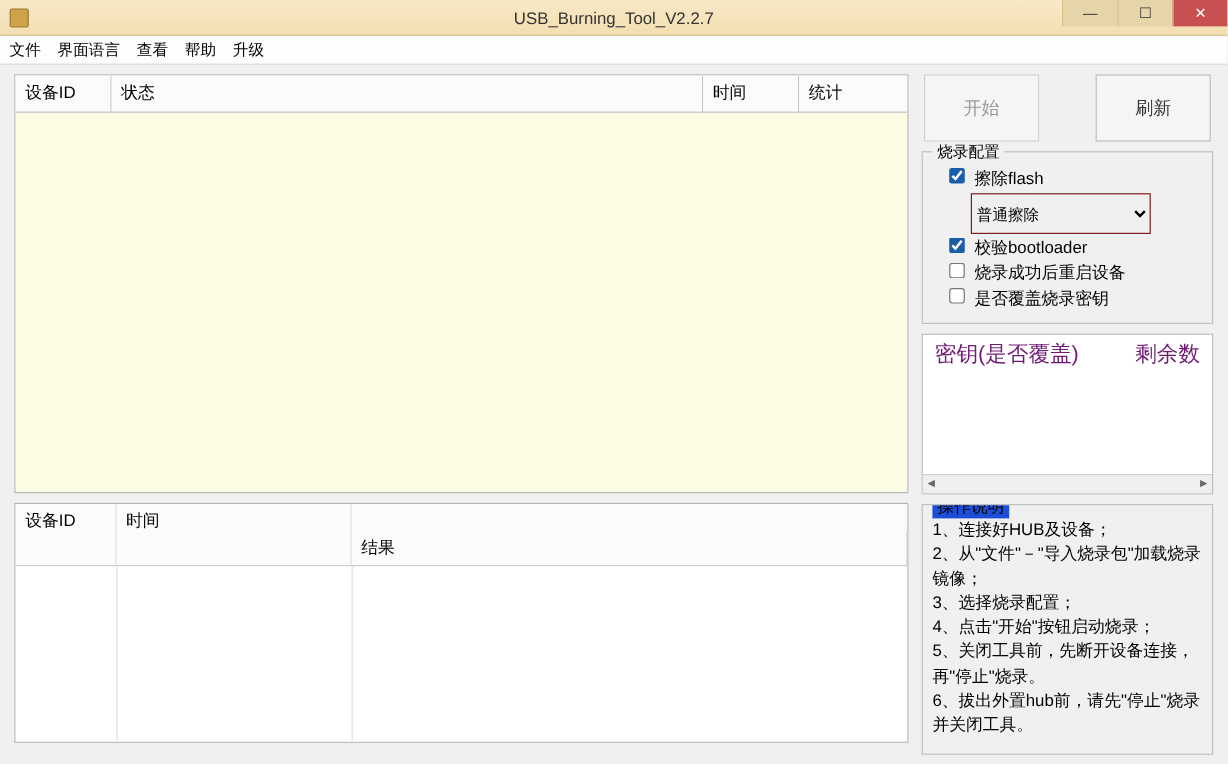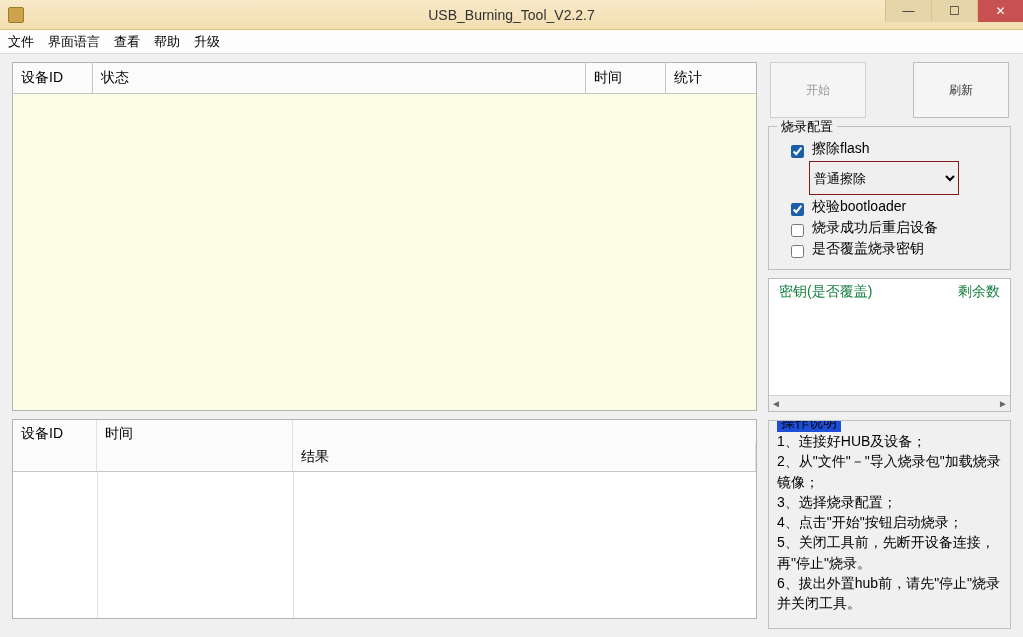--- a/index.html
+++ b/index.html
@@ -158,21 +158,21 @@
     padding: 0 2px;
     height: 56px;
   }
   .bigbtn {
     width: 96px; height: 56px;
     border: 1px solid #bfbfbf;
     background: #f5f5f5;
     display: flex;
     align-items: center;
     justify-content: center;
-    font-size: 12px;
+    font-size: 15px;
     color: #333;
     cursor: default;
   }
   .bigbtn.disabled {
     color: #9a9a9a;
     border-color: #d0d0d0;
   }
   
   .group {
     border: 1px solid #c0c0c0;
@@ -183,21 +183,21 @@
     position: absolute;
     top: -9px;
     left: 8px;
     background: #f0f0f0;
     padding: 0 4px;
     font-size: 13px;
     color: #000;
   }
   .cfgrow {
     display: flex;
-    align-items: flex-end;
+    align-items: flex-start;
     gap: 4px;
     margin: 3px 0;
     font-size: 14px;
     color: #000;
   }
   input[type=checkbox] {
     margin: 0 4px 0 0;
     accent-color: #1a5da8;
   }
   select {
@@ -212,22 +212,22 @@
     border: 1px solid #bcbcbc;
     background: #fff;
     display: flex;
     flex-direction: column;
     min-height: 134px;
   }
   .keybox .khdr {
     display: flex;
     justify-content: space-between;
     padding: 4px 10px;
-    font-size: 14px;
-    color: #15803d;
+    font-size: 18px;
+    color: #701a75;
   }
   .keybox .kbody { flex: 1; }
   .keybox .kscroll {
     height: 16px;
     background: #efefef;
     border-top: 1px solid #d0d0d0;
     position: relative;
     display: flex;
     align-items: center;
     justify-content: space-between;

